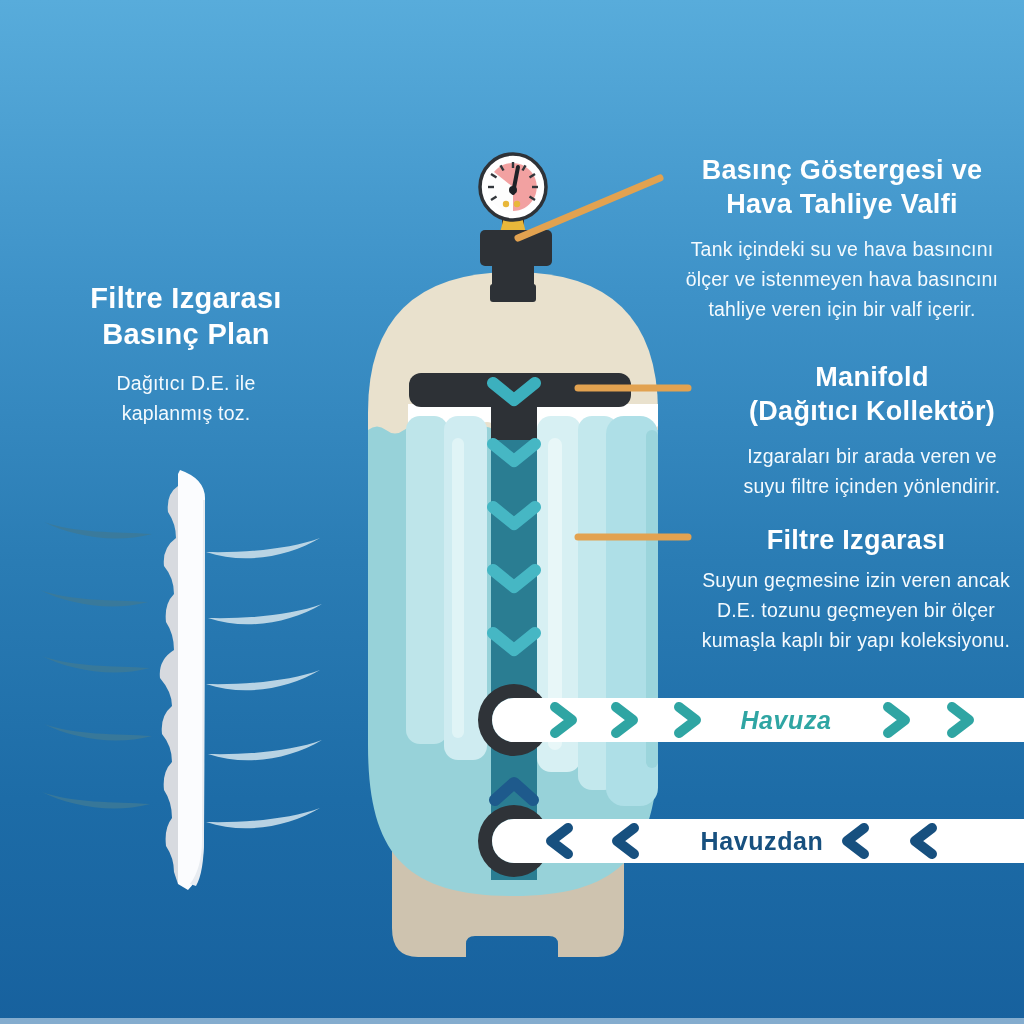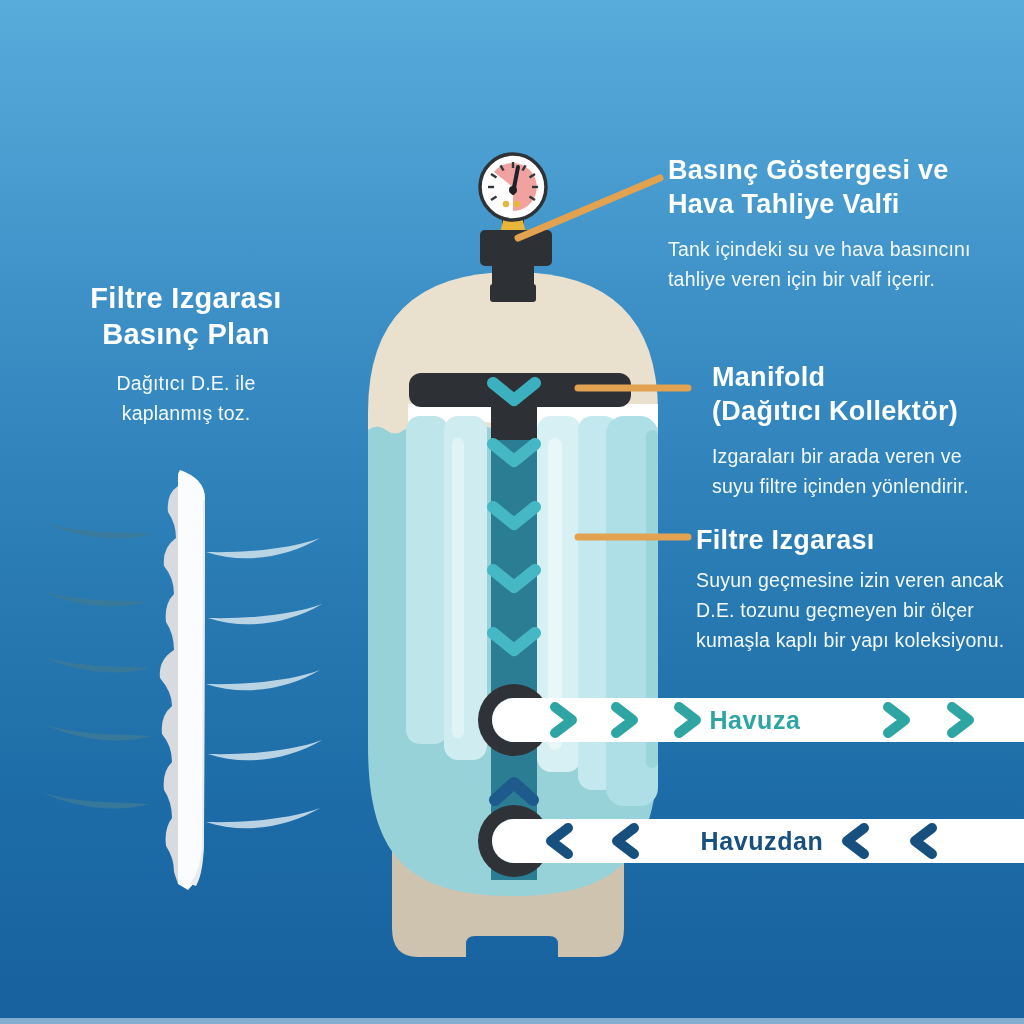--- a/index.html
+++ b/index.html
@@ -4,33 +4,33 @@
 <style>
   html,body{margin:0;padding:0;}
   .stage{
     position:relative;
     width:1024px;height:1024px;
     overflow:hidden;
     font-family:"Liberation Sans","DejaVu Sans",sans-serif;
     background:linear-gradient(180deg,#58ACDB 0%,#3E92C8 28%,#2A7CB4 55%,#1D6CA7 78%,#17619E 100%);
   }
   .diagram-svg{position:absolute;left:0;top:0;}
-  .lbl{position:absolute;}
+  .lbl{position:absolute;text-align:center;}
   .lbl .hline{display:block;font-weight:bold;color:#FFFFFF;font-size:27px;line-height:34px;letter-spacing:.3px;}
   .lbl .bline{display:block;color:#F4FAFE;font-size:19.5px;line-height:30px;letter-spacing:.2px;}
   .body-gap{height:13px;}
   .closeup-lbl{left:46px;top:280px;width:280px;text-align:center;}
   .closeup-lbl .hline{font-size:29px;line-height:36px;}
   .closeup-lbl .body-gap{height:16px;}
   .callout-pressure{left:668px;top:153px;width:348px;}
   .callout-manifold{left:696px;top:360px;width:320px;margin-left:16px;}
   .callout-grid{left:696px;top:523px;width:320px;}
   .callout-grid .body-gap{height:8px;}
   .pipe-label{position:absolute;font-weight:bold;font-size:25px;line-height:28px;letter-spacing:.6px;transform:translateX(-50%);}
-  .pipe-label.to-pool{left:755px;top:706px;color:#2FA5A3;}
+  .pipe-label.to-pool{left:786px;top:706px;color:#2FA5A3;font-style:italic;}
   .pipe-label.from-pool{left:762px;top:827px;color:#17507F;}
   .bottom-strip{position:absolute;left:0;bottom:0;width:1024px;height:6px;background:rgba(222,235,245,.55);}
 </style>
 </head>
 <body>
 
 <div class="stage">
 
   <svg class="diagram-svg" width="1024" height="1024" viewBox="0 0 1024 1024">
     <defs>
@@ -173,20 +173,21 @@
     <div class="body-gap"></div>
     <span class="bline">Dağıtıcı D.E. ile</span>
     <span class="bline">kaplanmış toz.</span>
   </div>
 
   <div class="lbl callout-pressure">
     <span class="hline">Basınç Göstergesi ve</span>
     <span class="hline">Hava Tahliye Valfi</span>
     <div class="body-gap"></div>
     <span class="bline">Tank içindeki su ve hava basıncını</span>
+    <span class="bline">ölçer ve istenmeyen hava basıncını</span>
     <span class="bline">tahliye veren için bir valf içerir.</span>
   </div>
 
   <div class="lbl callout-manifold">
     <span class="hline">Manifold</span>
     <span class="hline">(Dağıtıcı Kollektör)</span>
     <div class="body-gap"></div>
     <span class="bline">Izgaraları bir arada veren ve</span>
     <span class="bline">suyu filtre içinden yönlendirir.</span>
   </div>

